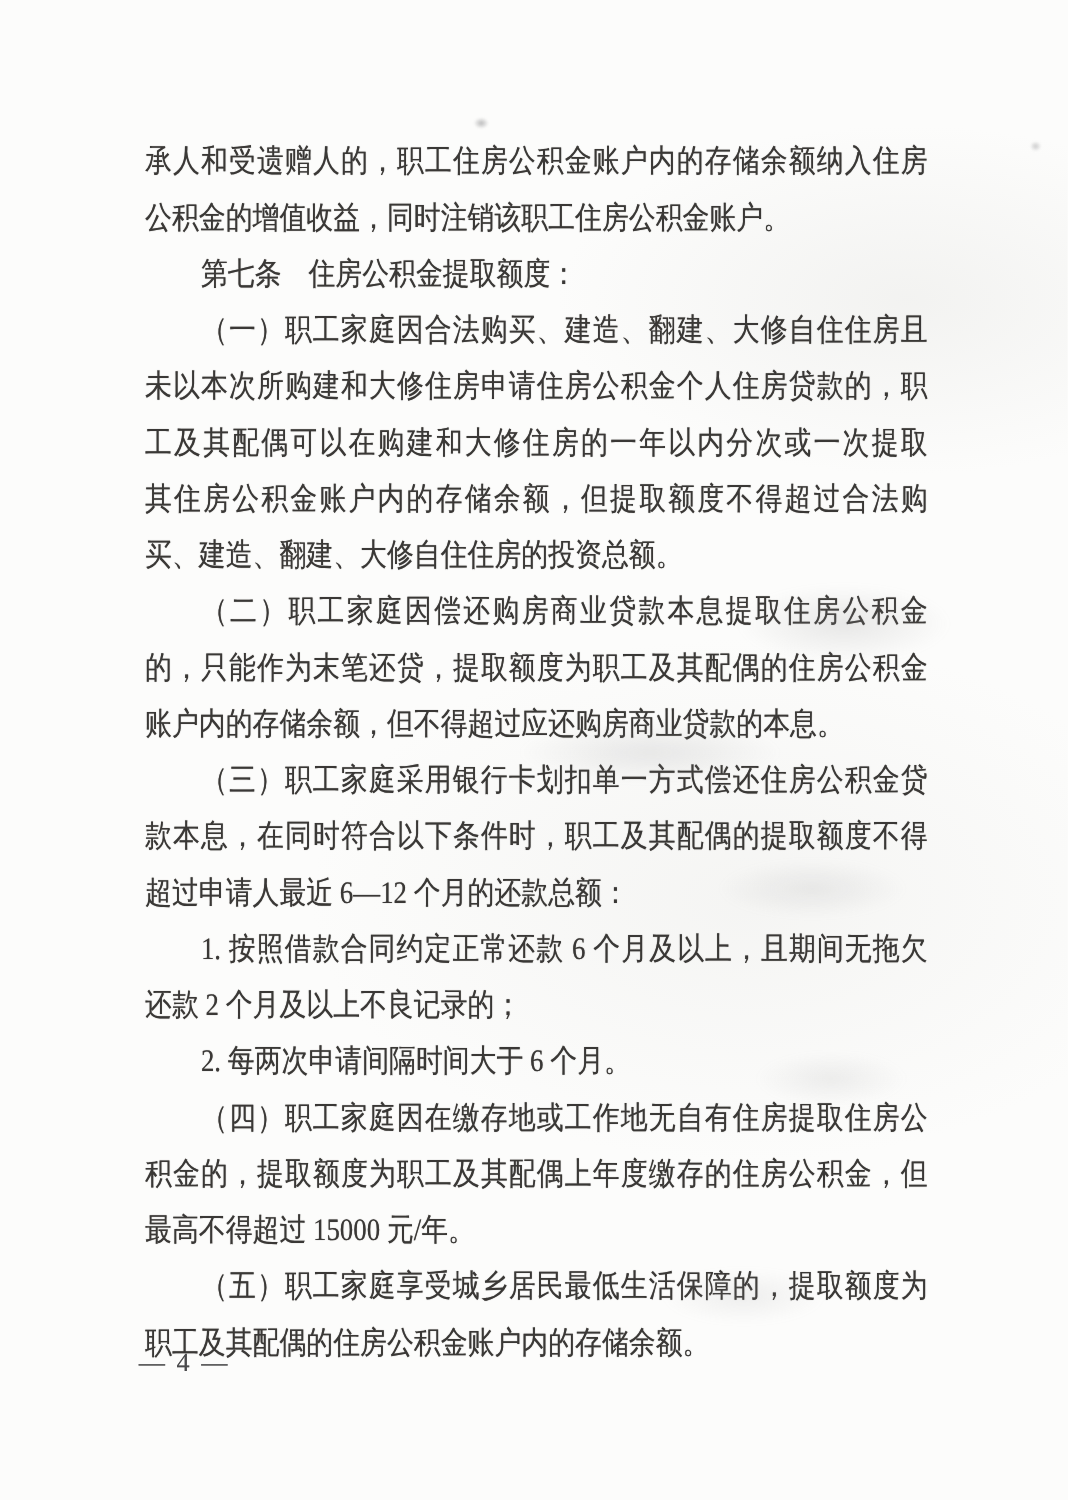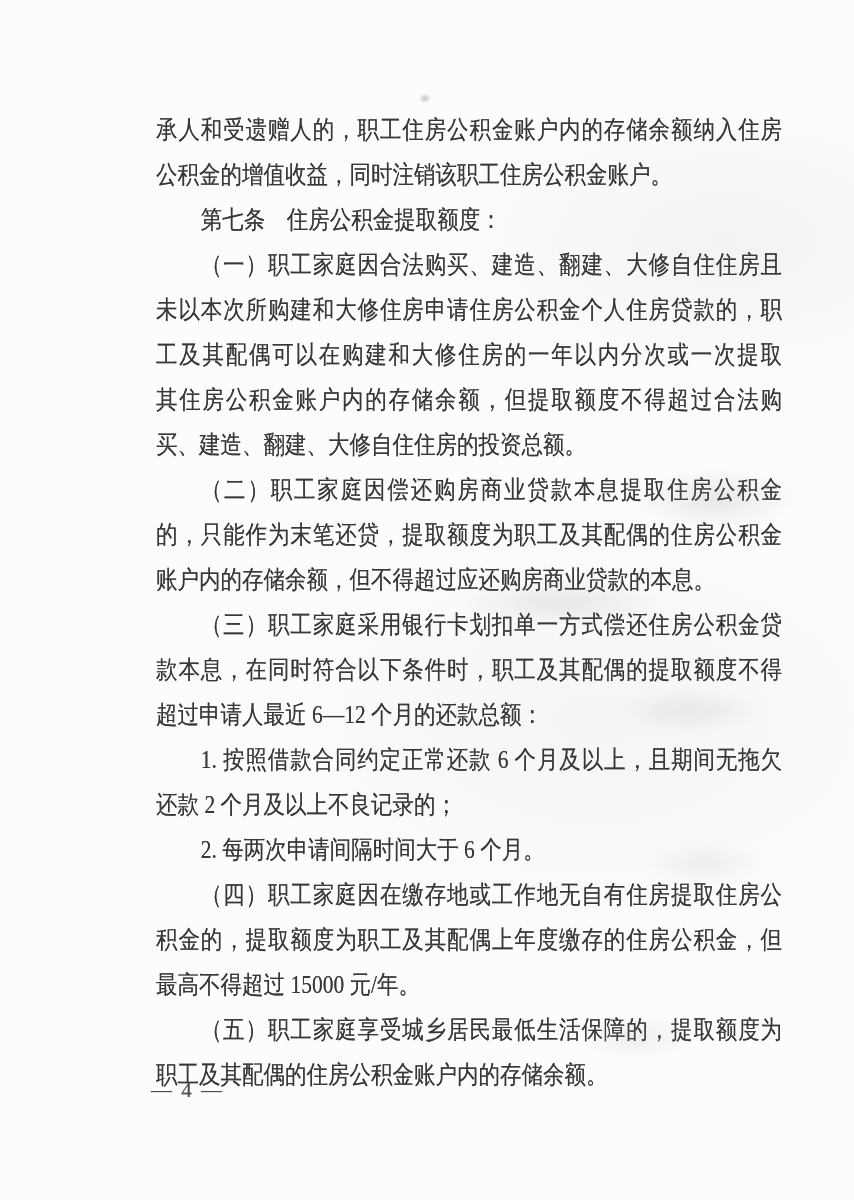--- a/index.html
+++ b/index.html
@@ -13,21 +13,20 @@
     overflow: hidden;
     background:
       radial-gradient(ellipse 400px 200px at 85% 20%, rgba(225,225,222,0.35), transparent 70%),
       radial-gradient(ellipse 500px 300px at 70% 60%, rgba(228,228,225,0.3), transparent 70%),
       #fcfcfb;
     font-family: "Liberation Serif", "DejaVu Serif", serif;
   }
   .page {
     position: absolute;
     inset: 0;
-    margin-left: 40px;
   }
   
   .text-block {
     position: absolute;
     left: 116px;
     top: 107px;
     width: 728px;
     transform: scaleX(0.86);
     transform-origin: 0 0;
     color: #3a3836;

